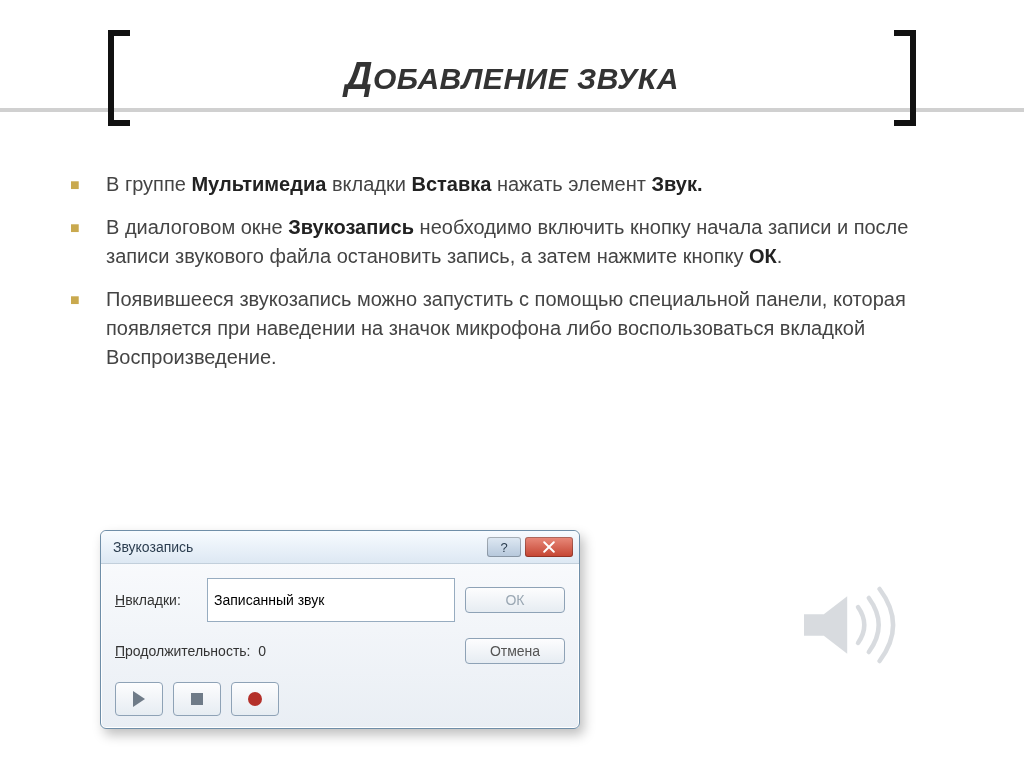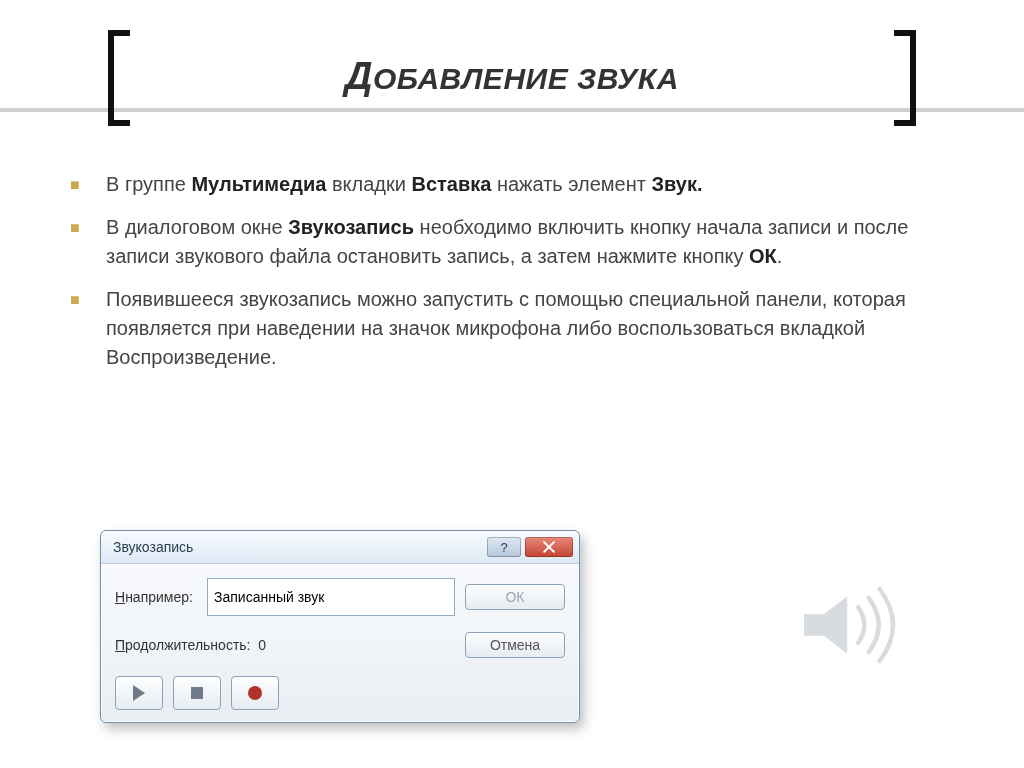--- a/index.html
+++ b/index.html
@@ -101,21 +101,21 @@
   .dlg-btn-help  { background: linear-gradient(#dfe9f3,#b5c7db); color:#334; }
   .dlg-btn-close { background: linear-gradient(#e98b7c,#c44330); width: 48px; }
   .dlg-btn-close svg { width:12px; height:12px; }
 
   .dlg-body { padding: 14px 14px 12px; }
   .row { display:flex; align-items:center; gap:10px; margin-bottom:10px; }
   .lbl { min-width: 82px; text-decoration: underline dotted transparent; }
   .lbl .u { text-decoration: underline; }
   .field {
     flex: 1;
-    height: 38px;
+    height: 44px;
     border: 1px solid #97acc0;
     background: #fff;
     padding: 3px 6px;
     font-family: inherit;
     font-size: 14px;
   }
   .side-btn {
     width: 100px; height: 26px;
     border: 1px solid #8ea2b6;
     border-radius: 4px;
@@ -188,21 +188,21 @@
         </div>
       <div class="dlg-btn-close">
         <svg viewBox="0 0 10 10">
             <path d="M1 1 L9 9 M9 1 L1 9" stroke="#fff" stroke-width="1.6" stroke-linecap="round"></path>
           </svg>
       </div>
     </div>
   </div>
   <div class="dlg-body">
     <div class="row">
-      <div class="lbl"><span class="u">Н</span><span>например:</span></div>
+      <div class="lbl"><span class="u">Н</span><span>вкладки:</span></div>
       <input class="field" value="Записанный звук" style="">
       <div class="side-btn disabled">
           <span>ОК</span>
         </div>
     </div>
     <div class="dur-row">
       <div class="dur-lbl"><span class="u">П</span><span>родолжительность:</span>&nbsp;&nbsp;<span>0</span></div>
       <div style="flex:1"></div>
       <div class="side-btn">
           <span>Отмена</span>

